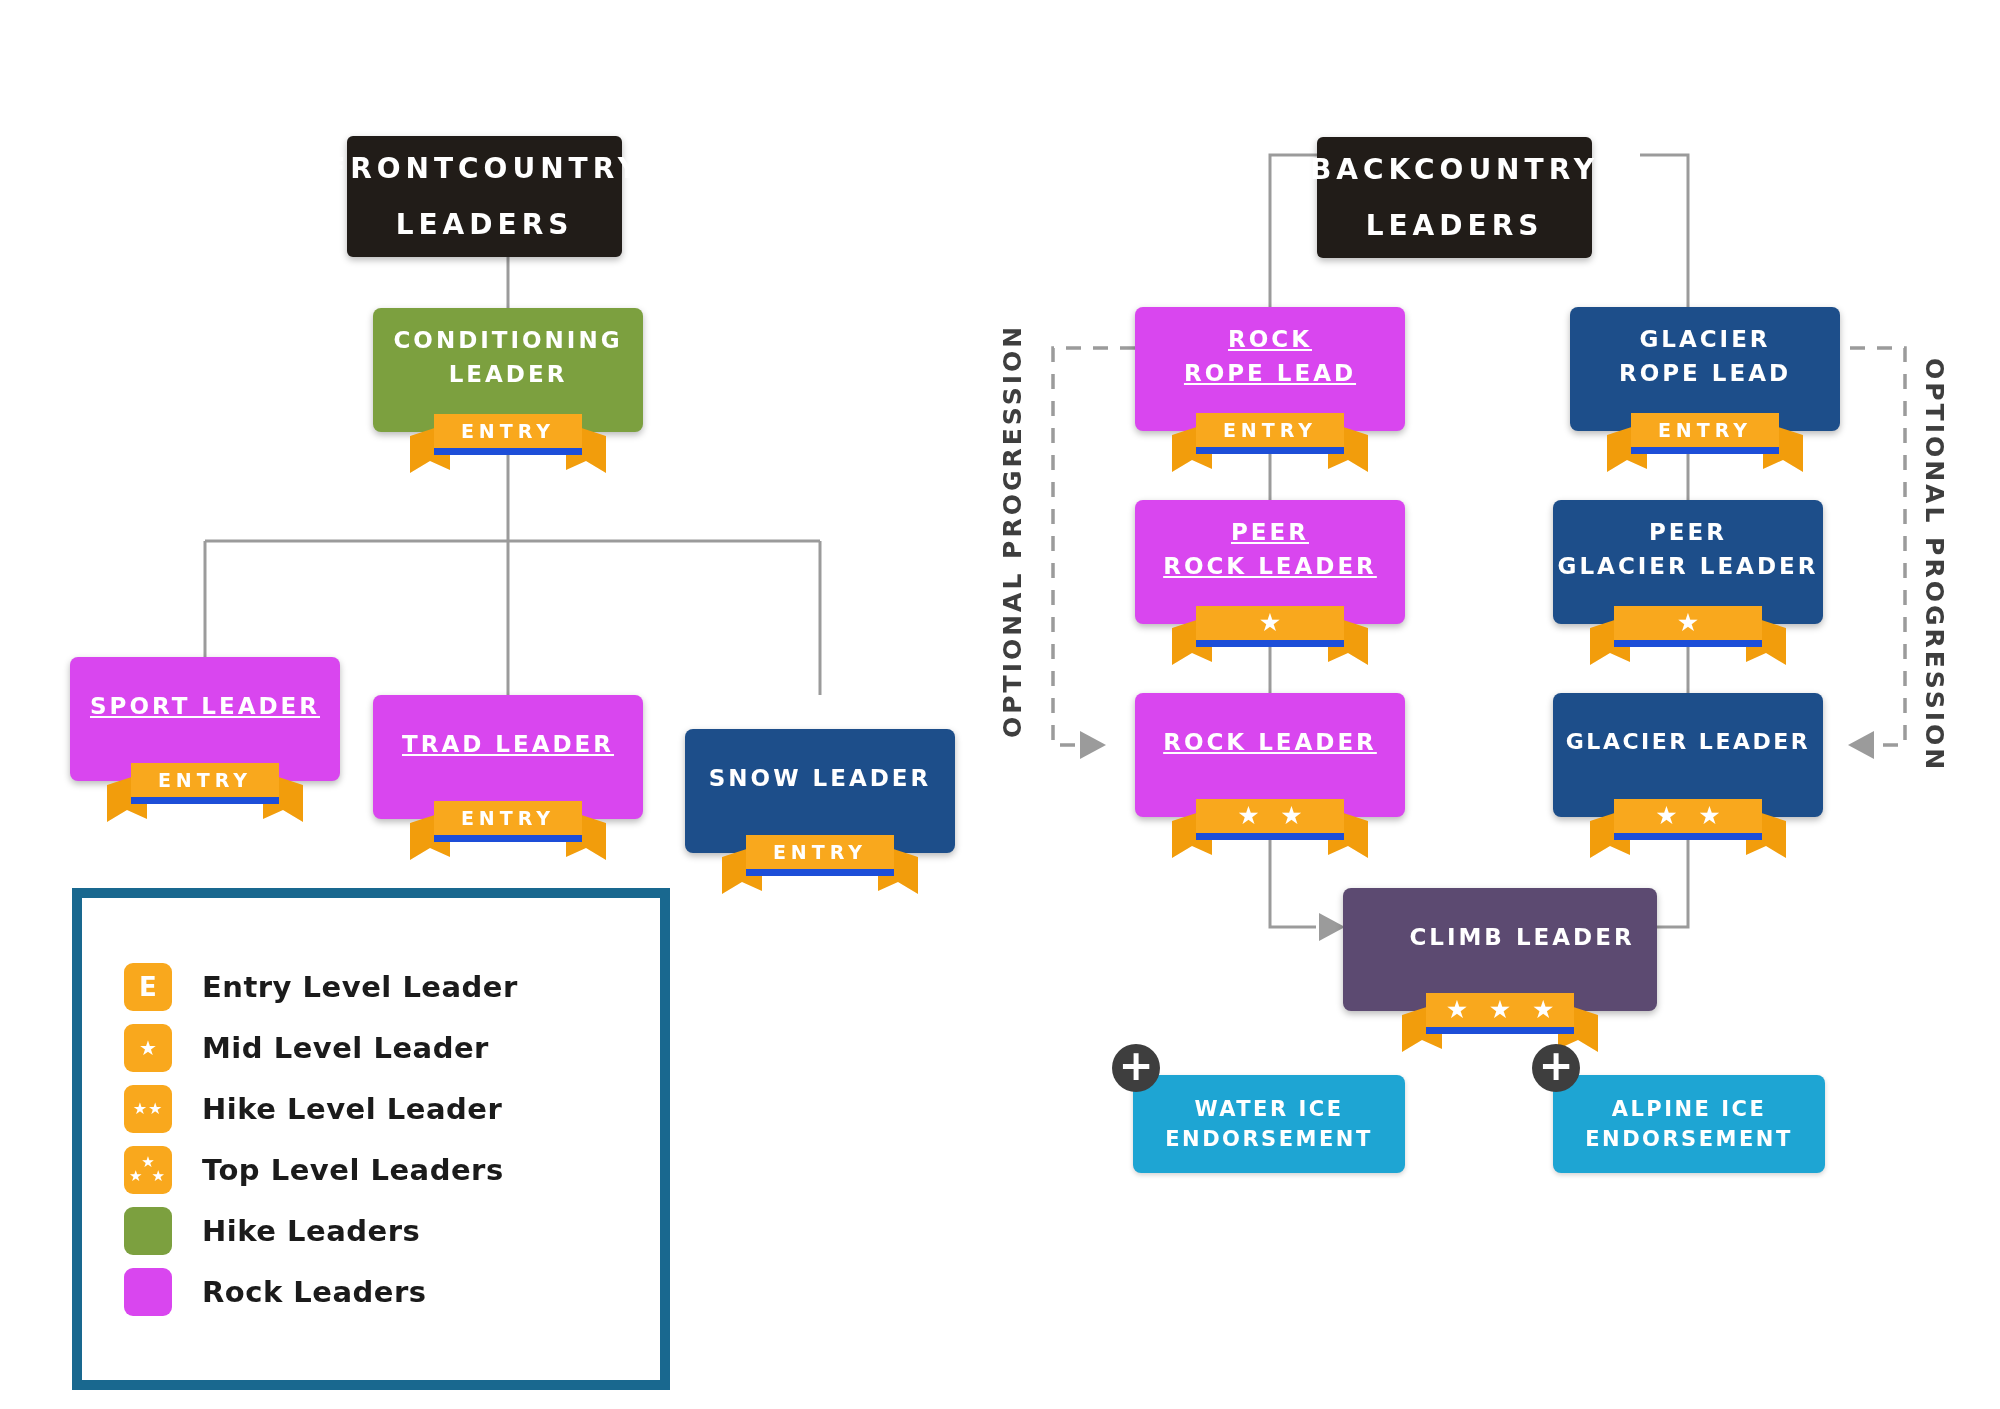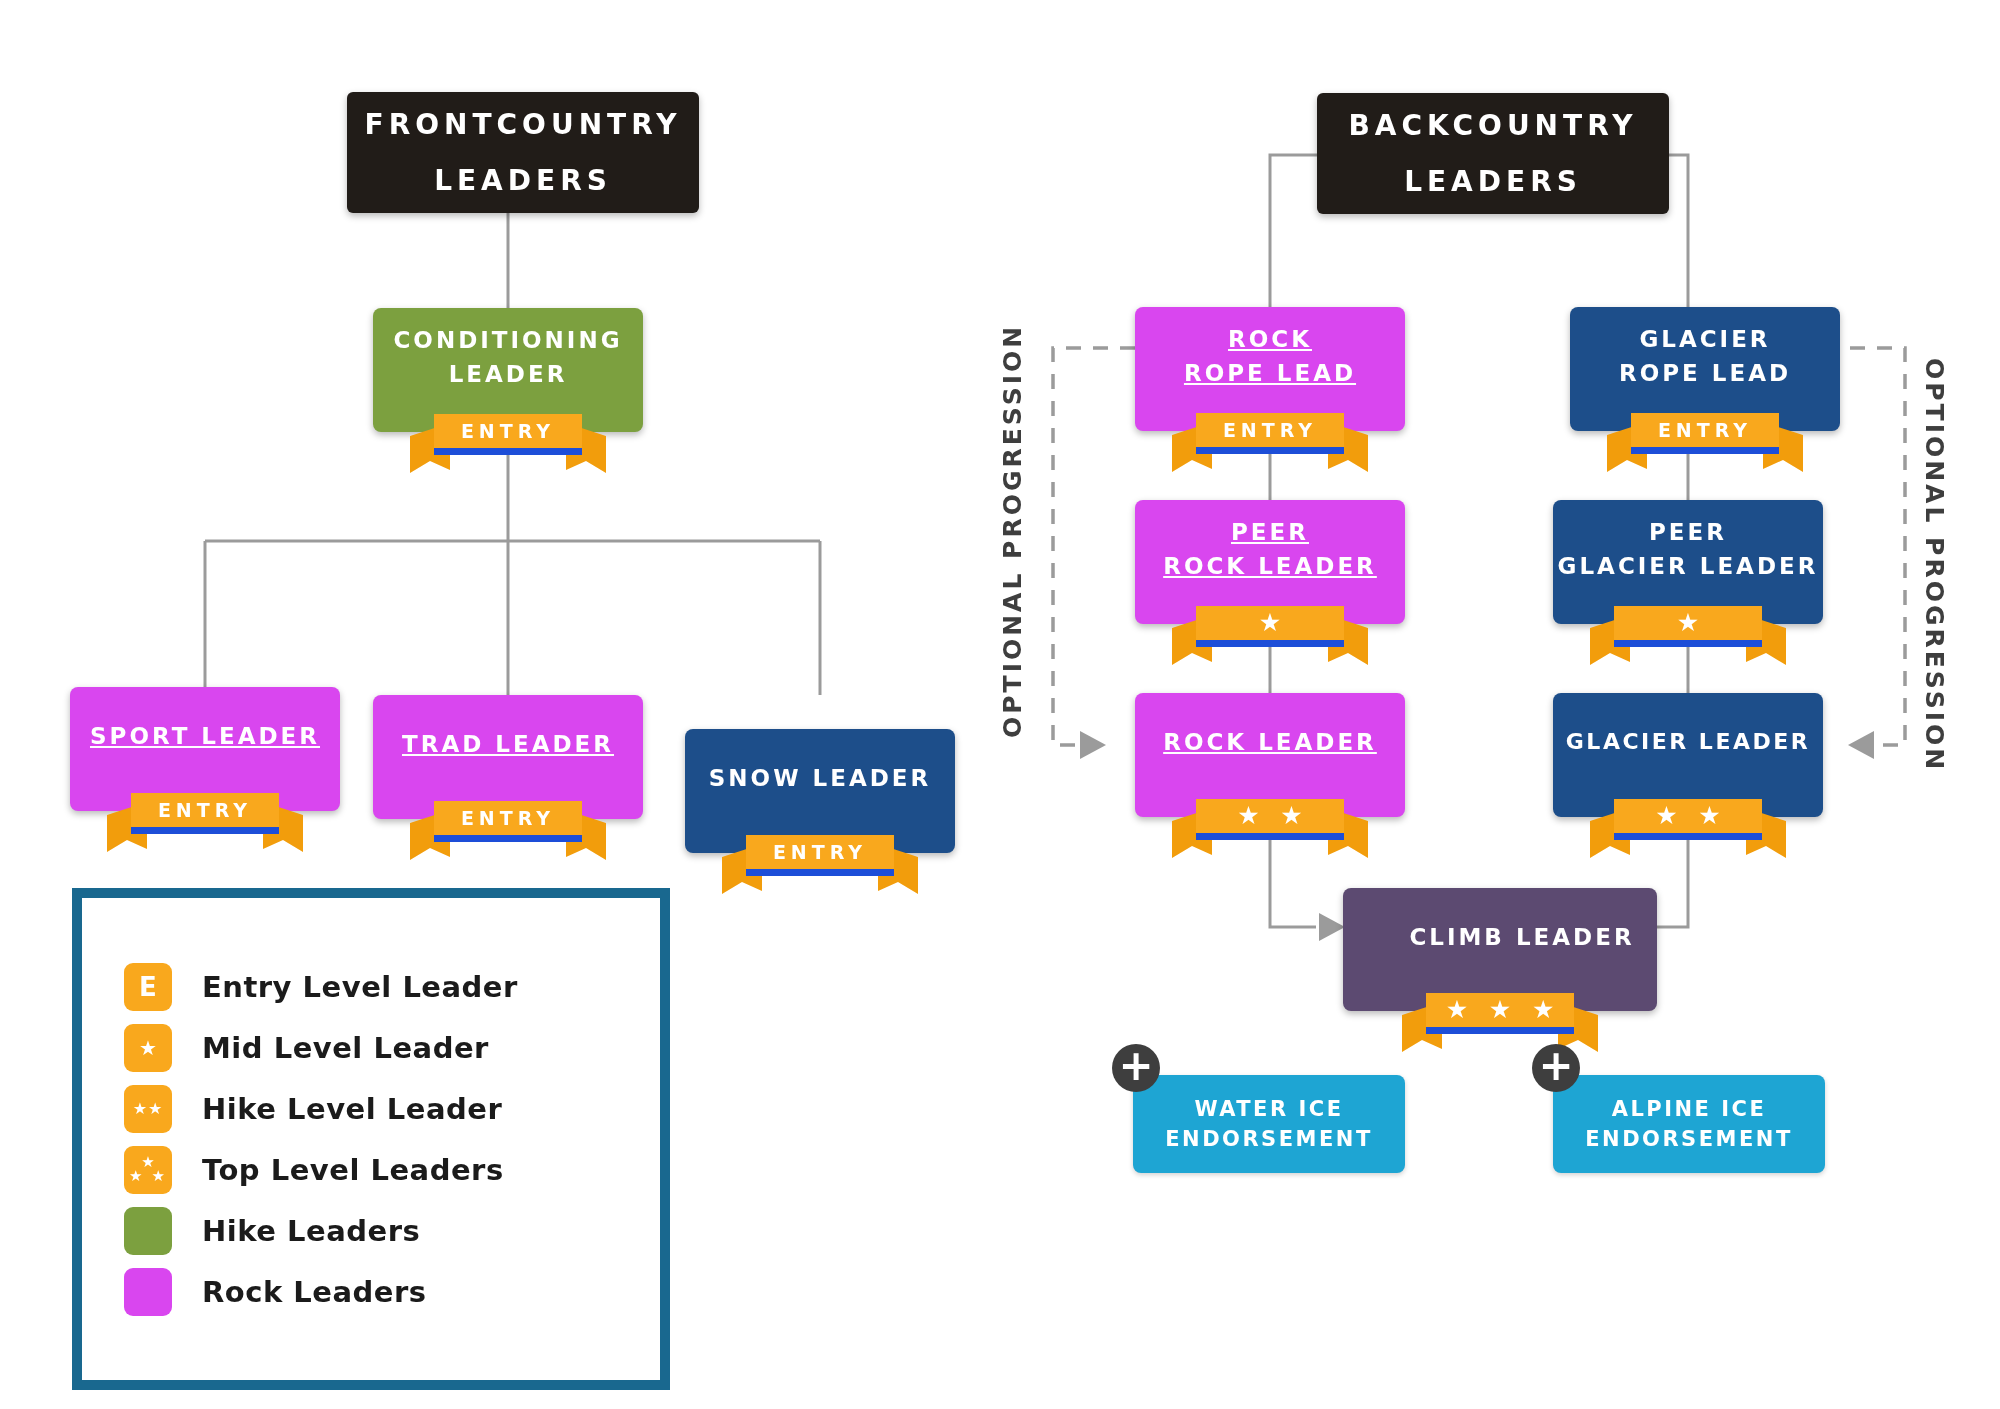--- a/index.html
+++ b/index.html
@@ -19,21 +19,21 @@
   }
   .node .line{display:block; font-size:23px; letter-spacing:3px; line-height:34px; white-space:nowrap;}
   .node.has-ribbon{padding-bottom:26px;}
   .maroon{background:#d946ef;text-decoration:underline;}
   .blue{background:#1D4E8A;}
   .green{background:#7CA03F;}
   .purple{background:#5C4A71;}
   .cyan{background:#1EA5D3; box-shadow:0 2px 5px rgba(0,0,0,.18);}
   .ink{background:#211C18;}
 
-  .hdr{width:352px;height:121px;border-radius:6px;}
+  .hdr{width:275px;height:121px;border-radius:6px;margin-top:44px;}
   .hdr .line{font-size:28px;letter-spacing:5px;line-height:56px;}
 
   .std{width:270px;height:98px;}
   .climb{width:270px;height:97px;padding-left:44px;}
   .endorse{width:272px;height:98px;}
   .endorse .line{font-size:21px;letter-spacing:2.5px;line-height:30px;}
 
   
   .ribbon{position:absolute; left:50%; bottom:-23px; transform:translateX(-50%);
           width:148px; height:41px; z-index:3;}
@@ -128,21 +128,21 @@
     <span class="line">LEADER</span>
     <span class="ribbon">
       <span class="flap l"></span>
       <span class="flap r"></span>
       <span class="band">
         <span class="txt">ENTRY</span>
       </span>
     </span>
   </div>
 
-  <div class="node maroon std has-ribbon" style="left:70px; top:687px;">
+  <div class="node maroon std has-ribbon" style="left:70px; top:657px;">
     <span class="line">SPORT LEADER</span>
     <span class="ribbon">
       <span class="flap l"></span>
       <span class="flap r"></span>
       <span class="band">
         <span class="txt">ENTRY</span>
       </span>
     </span>
   </div>
 

